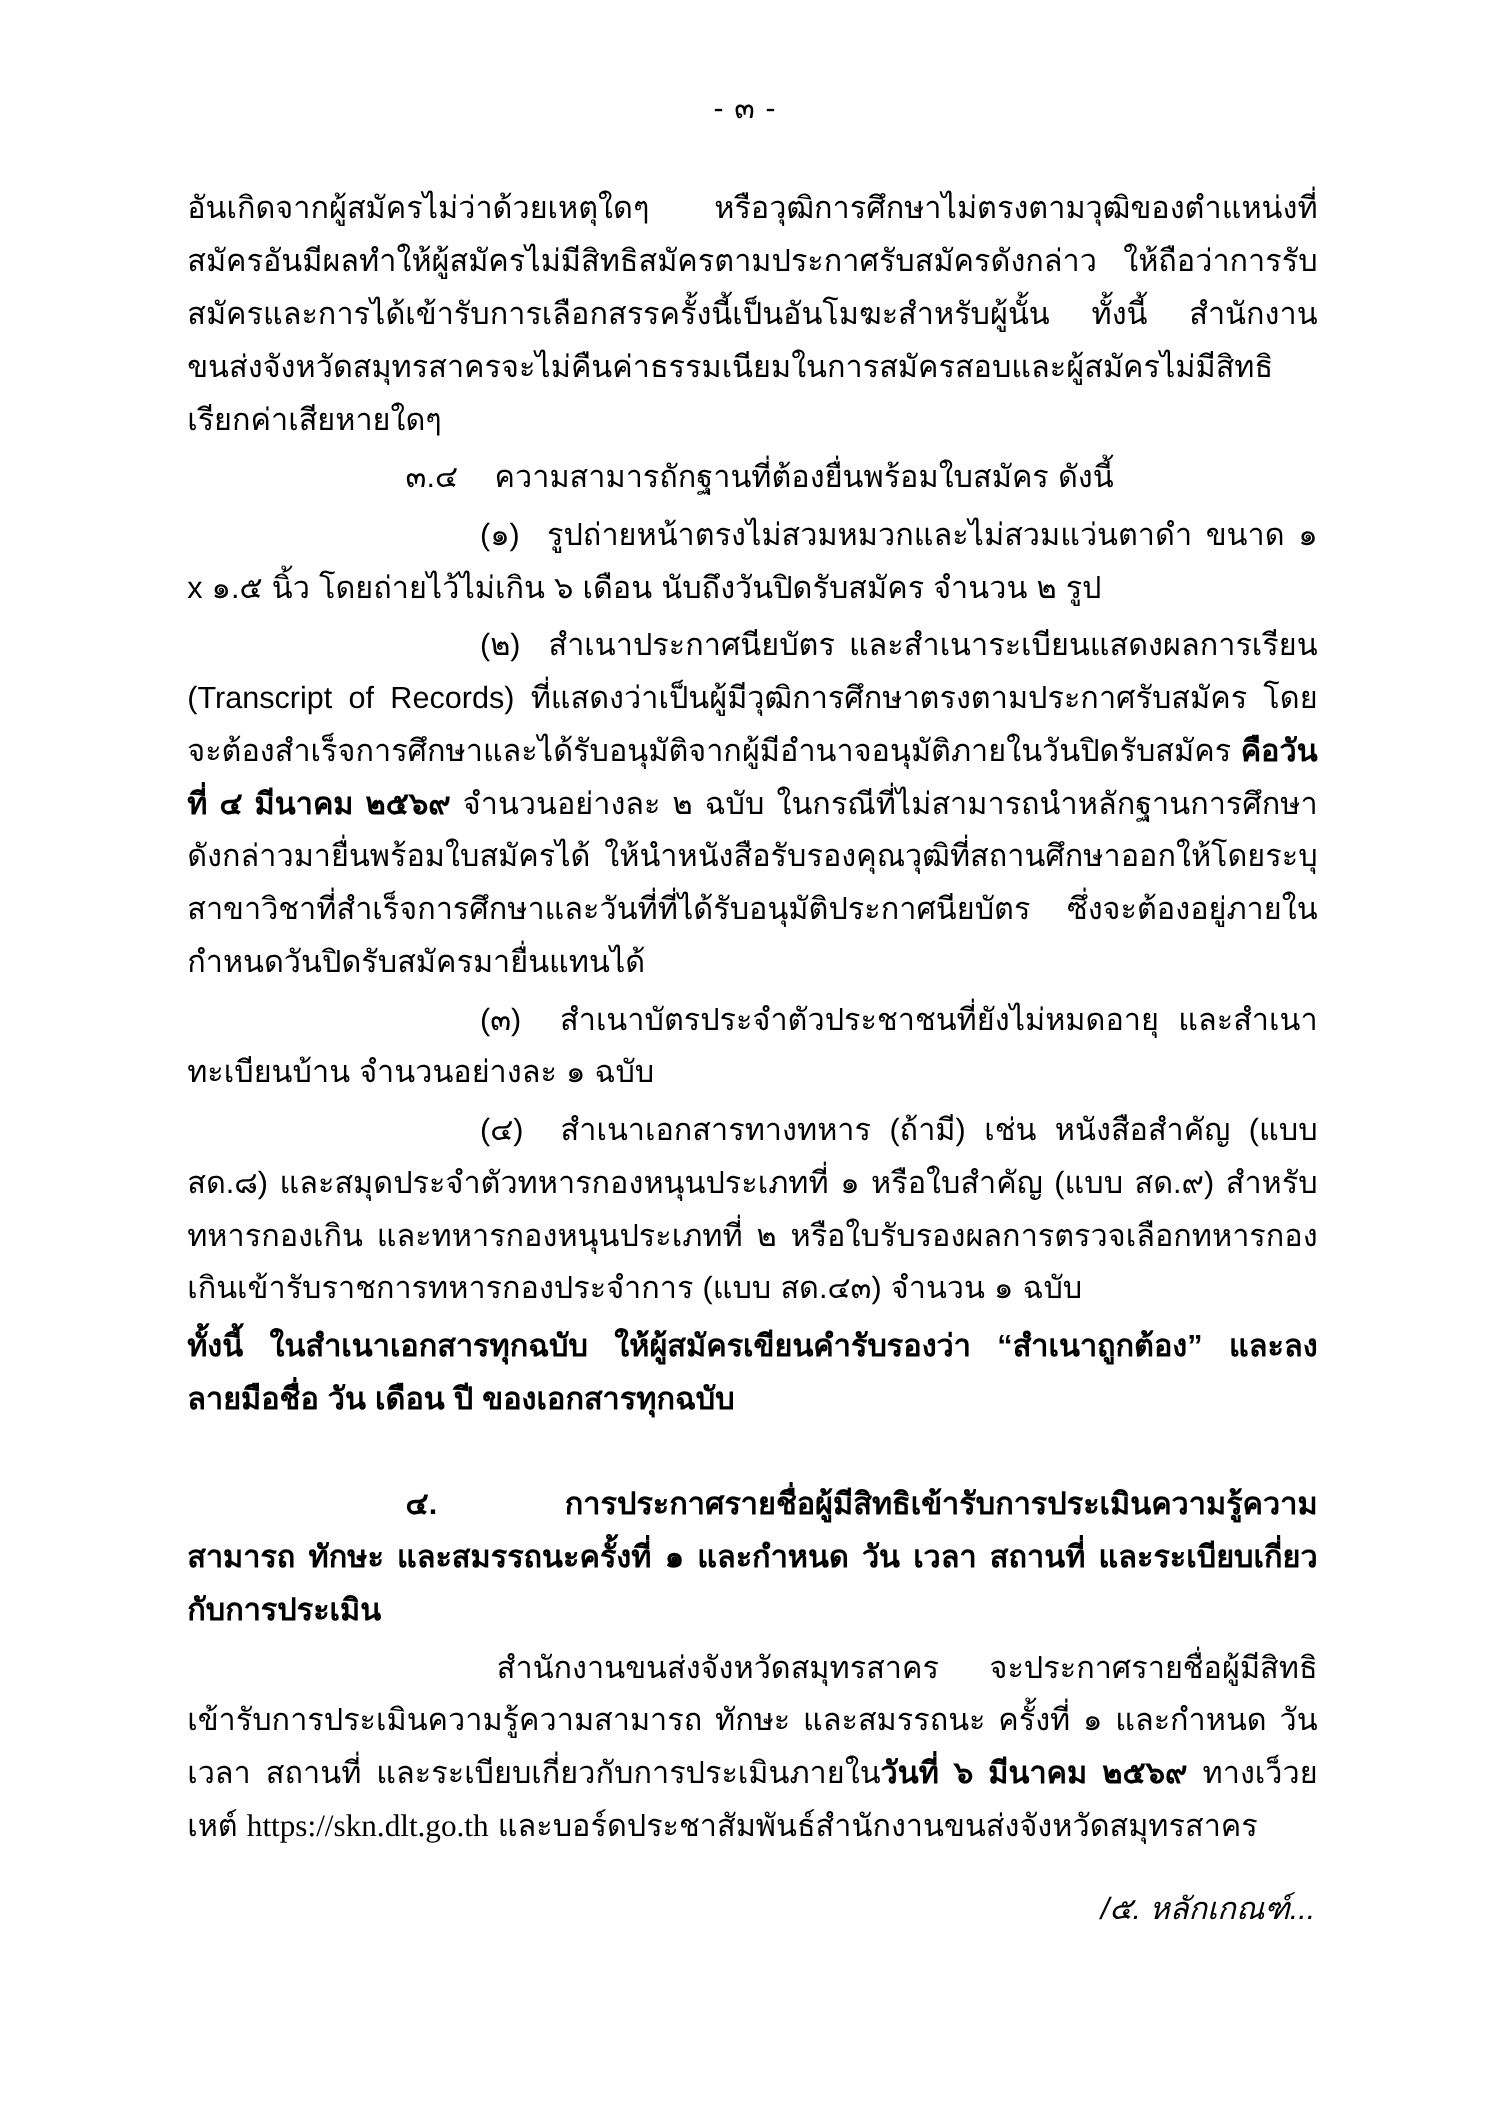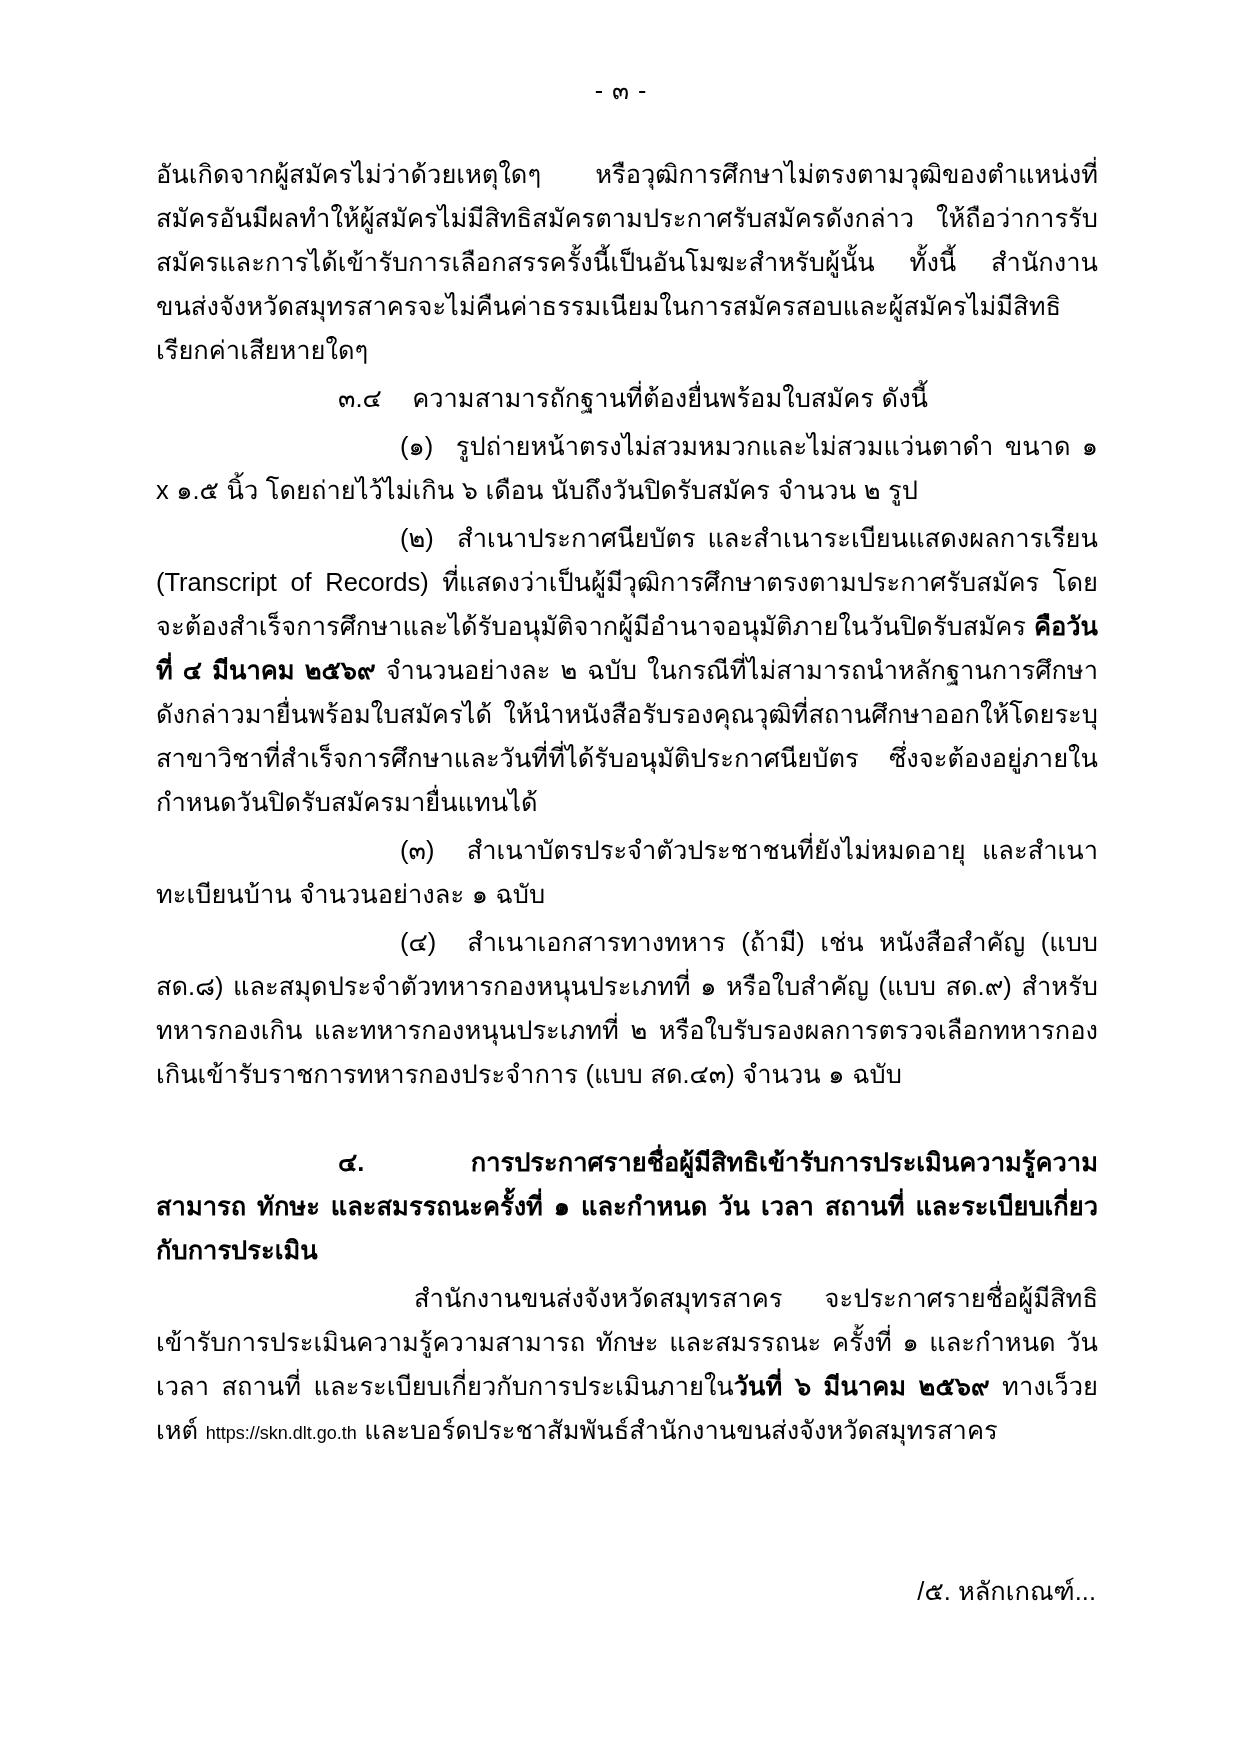--- a/index.html
+++ b/index.html
@@ -48,30 +48,31 @@
   }
   .indent-item {
     text-indent: 244px;
   }
   .indent-para {
     text-indent: 258px;
   }
   .bold { font-weight: bold; }
   .gap-lg { height: 36px; }
   .latin {
-    font-family: Liberation Sans, sans-serif;
-    font-size: 18px;
+    font-family: Liberation Serif, serif;
+    font-size: 26px;
   }
   .footer-note {
     position: absolute;
     right: 146px;
     top: 1576px;
     font-size: 25.5px;
     line-height: 1.2;
     white-space: nowrap;
+    font-style: italic;
   }
 </style>
 </head>
 <body>
 
 <div class="page">
 
   <div class="page-number">- ๓ -</div>
 
   <div class="content">
@@ -92,20 +93,21 @@
 
     <p class="indent-item">
       <span>(๓)</span>&nbsp;&nbsp;<span>สำเนาบัตรประจำตัวประชาชนที่ยังไม่หมดอายุ และสำเนาทะเบียนบ้าน จำนวนอย่างละ ๑ ฉบับ</span>
     </p>
 
     <p class="indent-item">
       <span>(๔)</span>&nbsp;&nbsp;<span>สำเนาเอกสารทางทหาร (ถ้ามี) เช่น หนังสือสำคัญ (แบบ สด.๘) และสมุดประจำตัวทหารกองหนุนประเภทที่ ๑ หรือใบสำคัญ (แบบ สด.๙) สำหรับทหารกองเกิน และทหารกองหนุนประเภทที่ ๒ หรือใบรับรองผลการตรวจเลือกทหารกองเกินเข้ารับราชการทหารกองประจำการ (แบบ สด.๔๓) จำนวน ๑ ฉบับ</span>
     </p>
 
 
+    <p class="bold">ทั้งนี้ ในสำเนาเอกสารทุกฉบับ ให้ผู้สมัครเขียนคำรับรองว่า “สำเนาถูกต้อง” และลงลายมือชื่อ วัน เดือน ปี ของเอกสารทุกฉบับ</p>
 
     <div class="gap-lg"></div>
 
     <p class="indent-sec bold">
       <span>๔.</span>&nbsp;&nbsp;&nbsp;<span>การประกาศรายชื่อผู้มีสิทธิเข้ารับการประเมินความรู้ความสามารถ ทักษะ และสมรรถนะครั้งที่ ๑ และกำหนด วัน เวลา สถานที่ และระเบียบเกี่ยวกับการประเมิน</span>
     </p>
 
     <p class="indent-para">
       <span>สำนักงานขนส่งจังหวัดสมุทรสาคร จะประกาศรายชื่อผู้มีสิทธิเข้ารับการประเมินความรู้ความสามารถ ทักษะ และสมรรถนะ ครั้งที่ ๑  และกำหนด วัน เวลา สถานที่ และระเบียบเกี่ยวกับการประเมินภายใน</span><span class="bold">วันที่ ๖ มีนาคม ๒๕๖๙</span><span> ทางเว็วยเหต์ </span><span class="latin">https://skn.dlt.go.th</span><span>  และบอร์ดประชาสัมพันธ์สำนักงานขนส่งจังหวัดสมุทรสาคร</span>
     </p>

